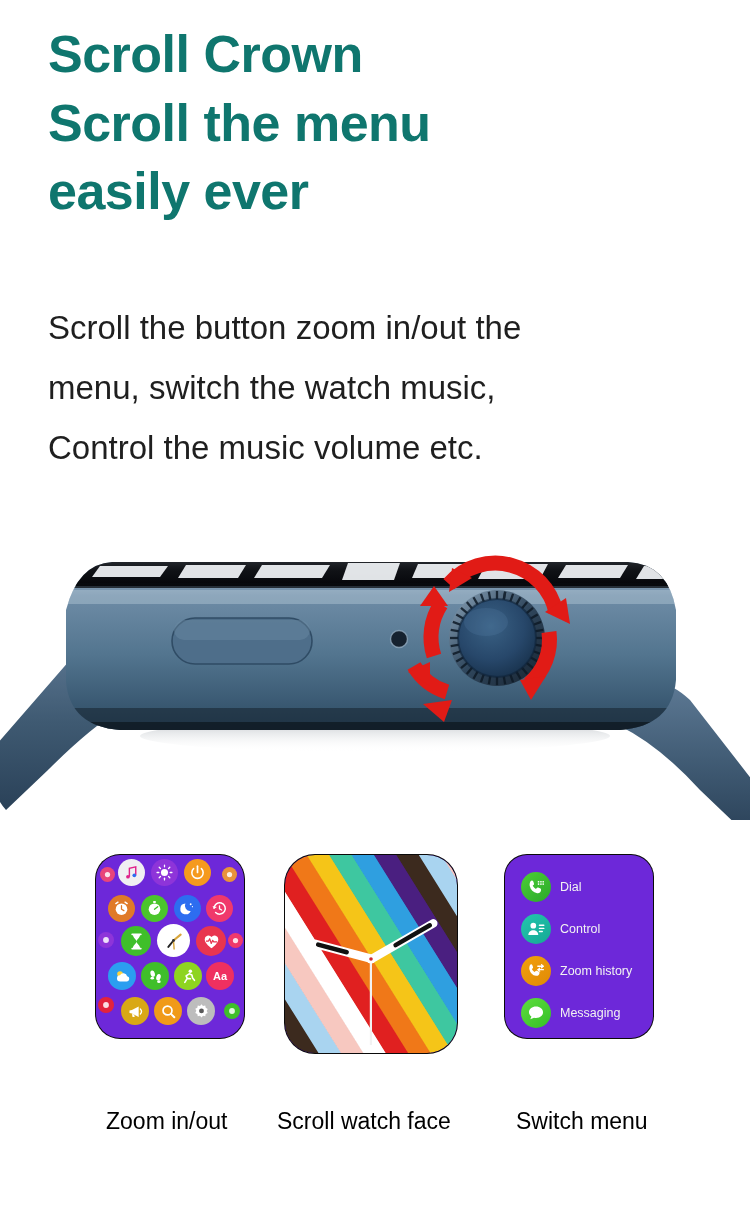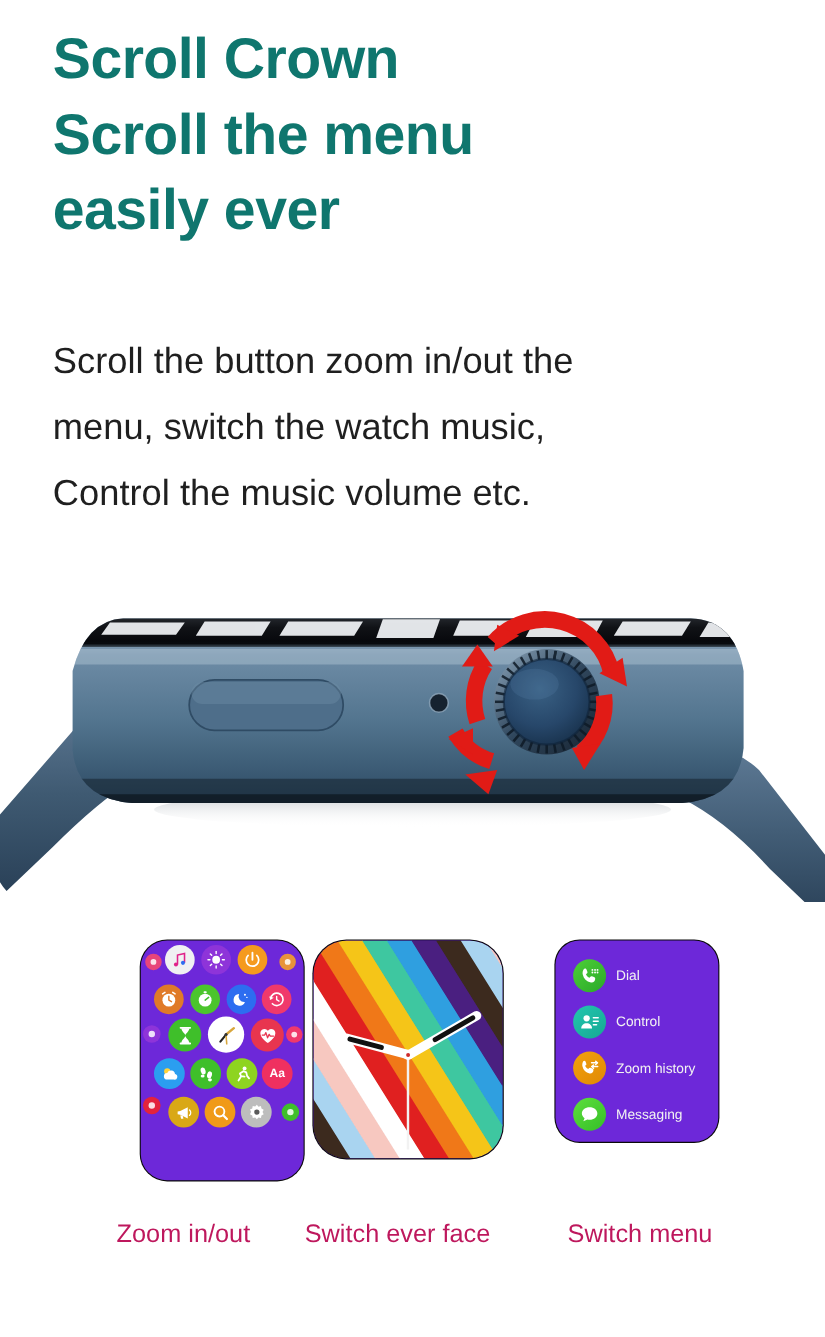--- a/index.html
+++ b/index.html
@@ -60,21 +60,21 @@
   .thumb-screen {
     background: #6d28d9;
     border-radius: 26px;
     position: relative;
     overflow: hidden;
     box-shadow: 0 0 0 1px #0a0a0a;
   }
 
   
   #cell-apps { left: 96px; }
-  #cell-apps .thumb-screen { width: 148px; height: 218px; border-radius: 24px; margin-left: 32px; }
+  #cell-apps .thumb-screen { width: 148px; height: 183px; border-radius: 24px; }
   .appgrid { position: absolute; inset: 0; }
   .app-icon {
     position: absolute;
     border-radius: 50%;
     display: flex;
     align-items: center;
     justify-content: center;
     color: #fff;
     overflow: hidden;
   }
@@ -118,21 +118,21 @@
     left: 0;
     top: 1108px;
     width: 750px;
     height: 40px;
   }
   .caption {
     position: absolute;
     top: 0;
     font-size: 23px;
     font-weight: 500;
-    color: #be185d;
+    color: #000000;
     white-space: nowrap;
   }
   #cap-0 { left: 106px; }
   #cap-1 { left: 277px; }
   #cap-2 { left: 516px; }
 </style>
 </head>
 <body>
 
 <div class="headline">
@@ -582,15 +582,15 @@
             </div>
             <div class="menu-label">Messaging</div>
           </div>
         </div>
     </div>
   </div>
 </div>
 
 <div class="captions">
   <div class="caption" id="cap-0">Zoom in/out</div>
-  <div class="caption" id="cap-1">Switch ever face</div>
+  <div class="caption" id="cap-1">Scroll watch face</div>
   <div class="caption" id="cap-2">Switch menu</div>
 </div>
 
 </body></html>

